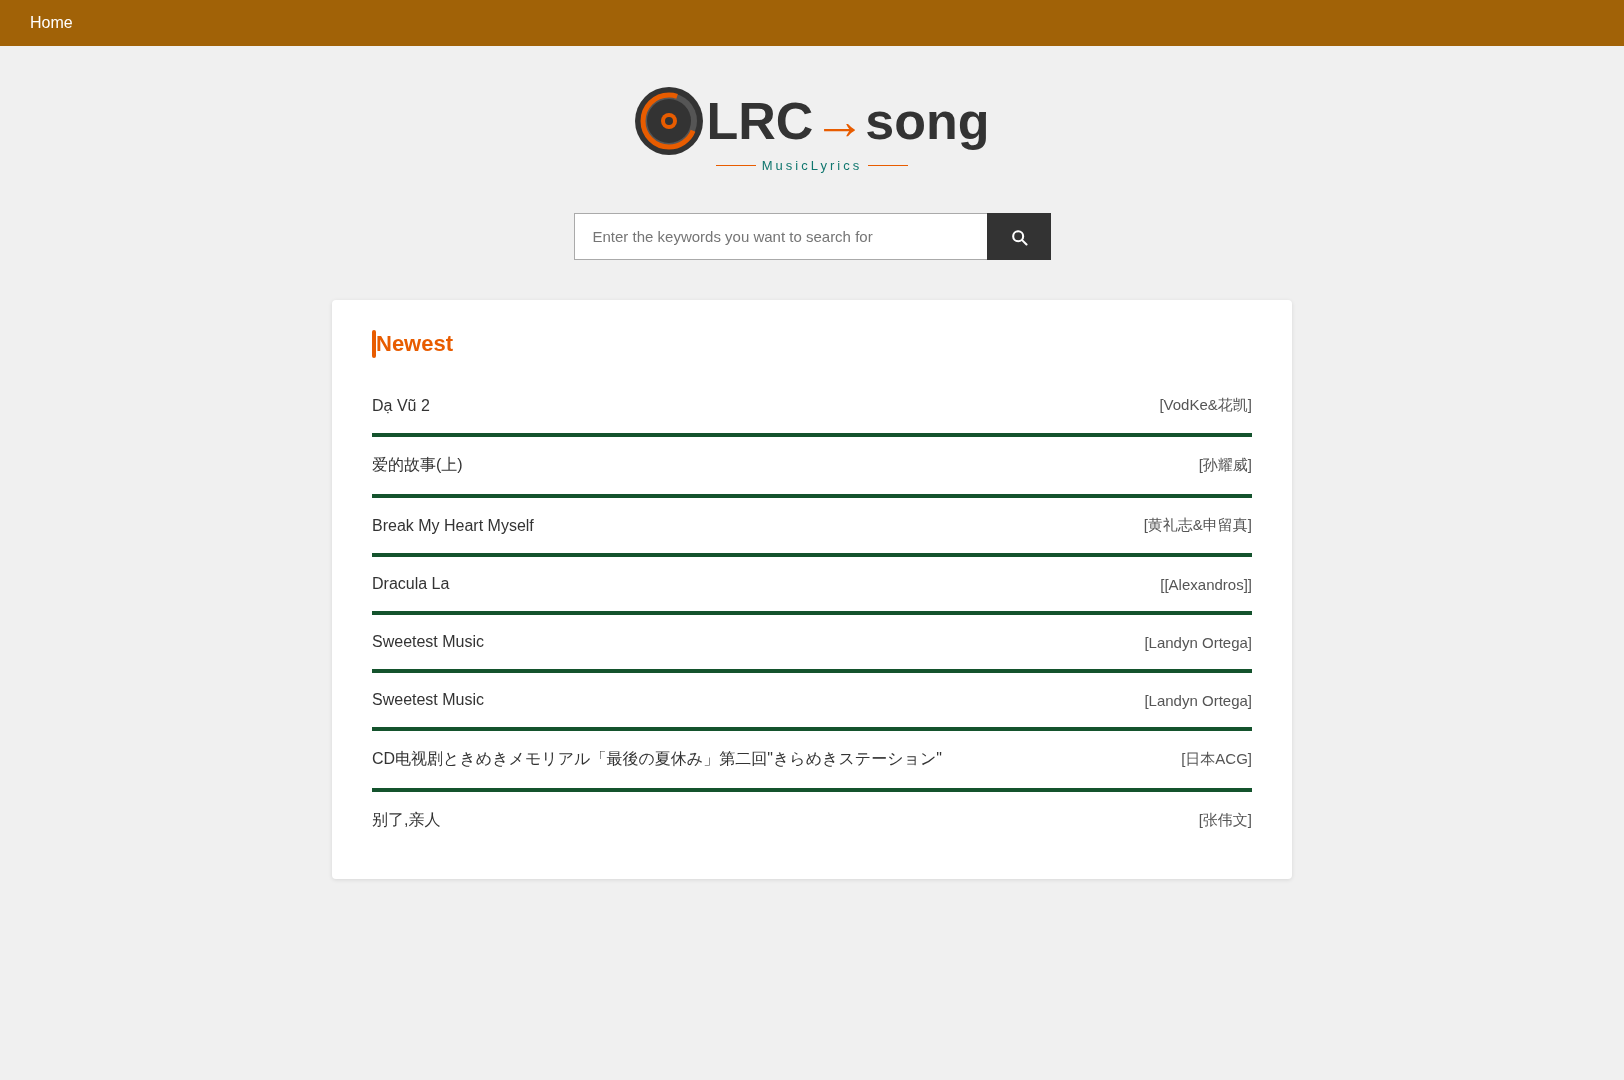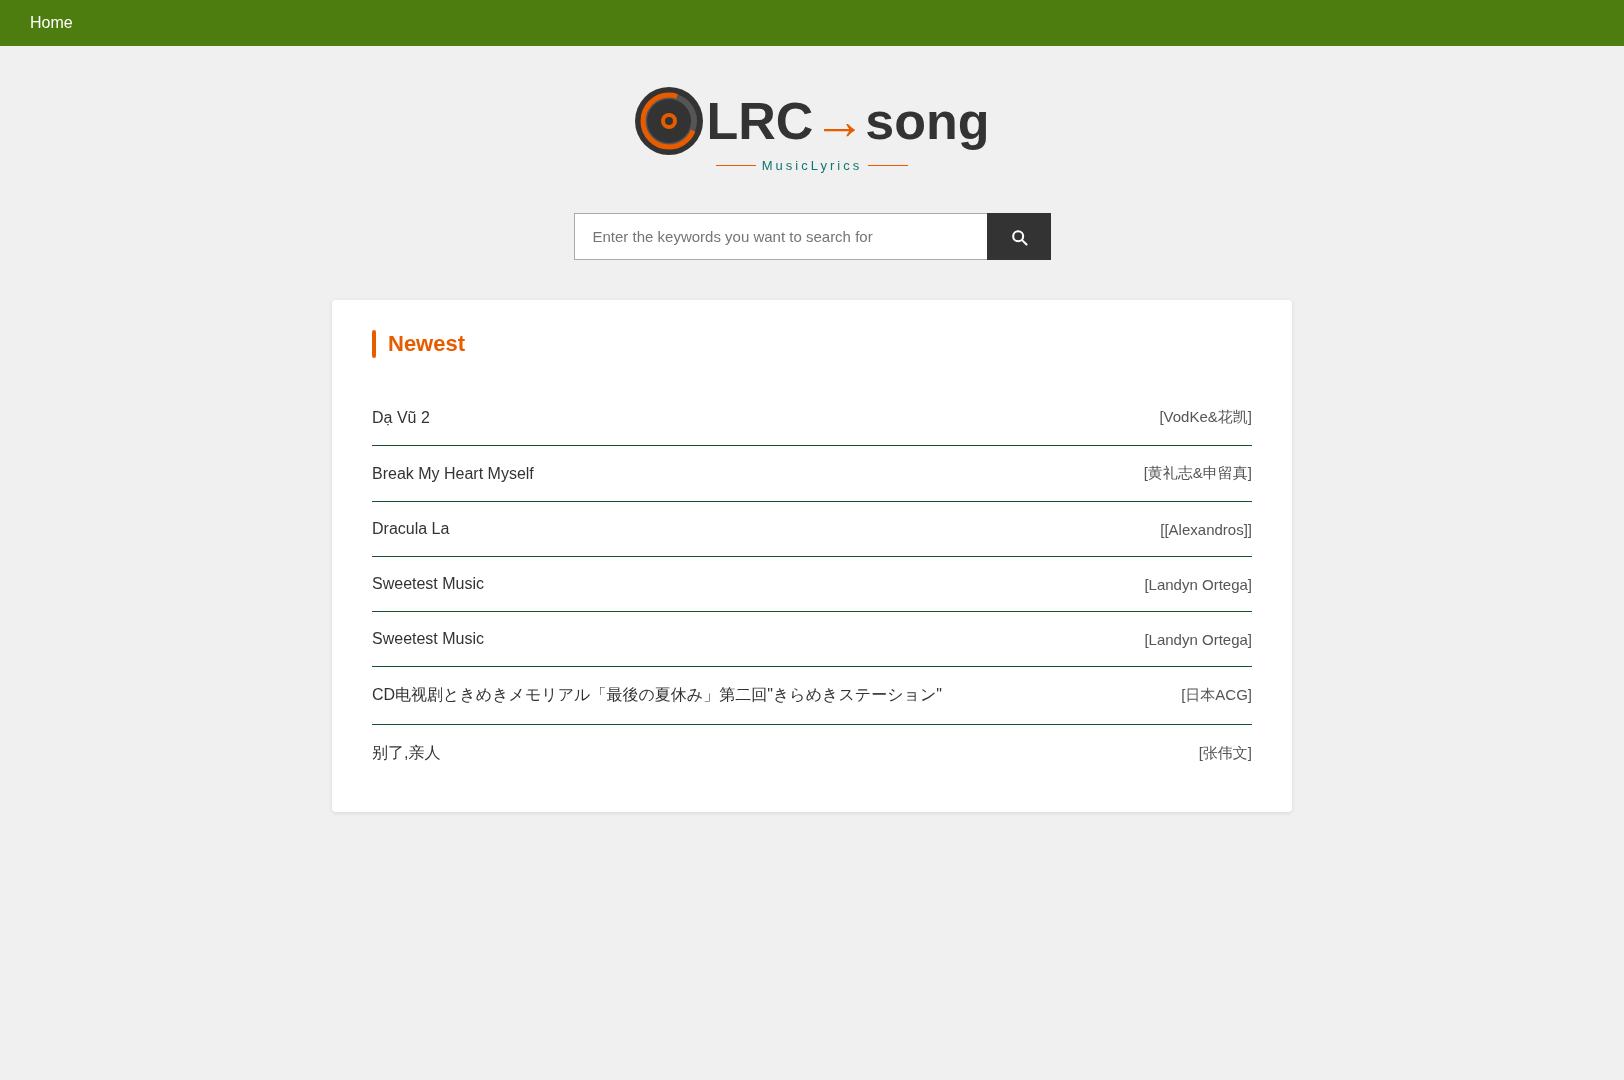--- a/index.html
+++ b/index.html
@@ -9,21 +9,21 @@
     }
 
     body {
       font-family: Arial, sans-serif;
       background-color: #f0f0f0;
       min-height: 1080px;
     }
 
     
     .top-nav {
-      background-color: #4d7c0f;
+      background-color: #a16207;
       padding: 14px 30px;
     }
 
     .top-nav a {
       color: #fff;
       text-decoration: none;
       font-size: 16px;
     }
 
     
@@ -126,22 +126,22 @@
       background: #fff;
       border-radius: 4px;
       box-shadow: 0 1px 4px rgba(0,0,0,0.1);
       padding: 30px 40px;
     }
 
     
     .section-header {
       display: flex;
       align-items: center;
-      gap: 12px;
-      margin-bottom: 32px;
+      gap: 0;
+      margin-bottom: 20px;
     }
 
     .section-bar {
       width: 4px;
       height: 28px;
       background-color: #e85c00;
       border-radius: 2px;
     }
 
     .section-title {
@@ -153,21 +153,21 @@
     
     .song-list {
       list-style: none;
     }
 
     .song-item {
       display: flex;
       justify-content: space-between;
       align-items: center;
       padding: 18px 0;
-      border-bottom: 1px solid #14532d;
+      border-bottom: 4px solid #14532d;
       cursor: pointer;
     }
 
     .song-item:last-child {
       border-bottom: none;
     }
 
     .song-title {
       font-size: 16px;
       color: #333;
@@ -226,20 +226,24 @@
       <div class="section-bar"></div>
       <span class="section-title">Newest</span>
     </div>
 
     <ul class="song-list" id="song-list-container">
     <li class="song-item">
           <span class="song-title">Dạ Vũ 2</span>
           <span class="song-artist">[VodKe&amp;花凯]</span>
         </li>
         <li class="song-item">
+          <span class="song-title">爱的故事(上)</span>
+          <span class="song-artist">[孙耀威]</span>
+        </li>
+        <li class="song-item">
           <span class="song-title">Break My Heart Myself</span>
           <span class="song-artist">[黄礼志&amp;申留真]</span>
         </li>
         <li class="song-item">
           <span class="song-title">Dracula La</span>
           <span class="song-artist">[[Alexandros]]</span>
         </li>
         <li class="song-item">
           <span class="song-title">Sweetest Music</span>
           <span class="song-artist">[Landyn Ortega]</span>

